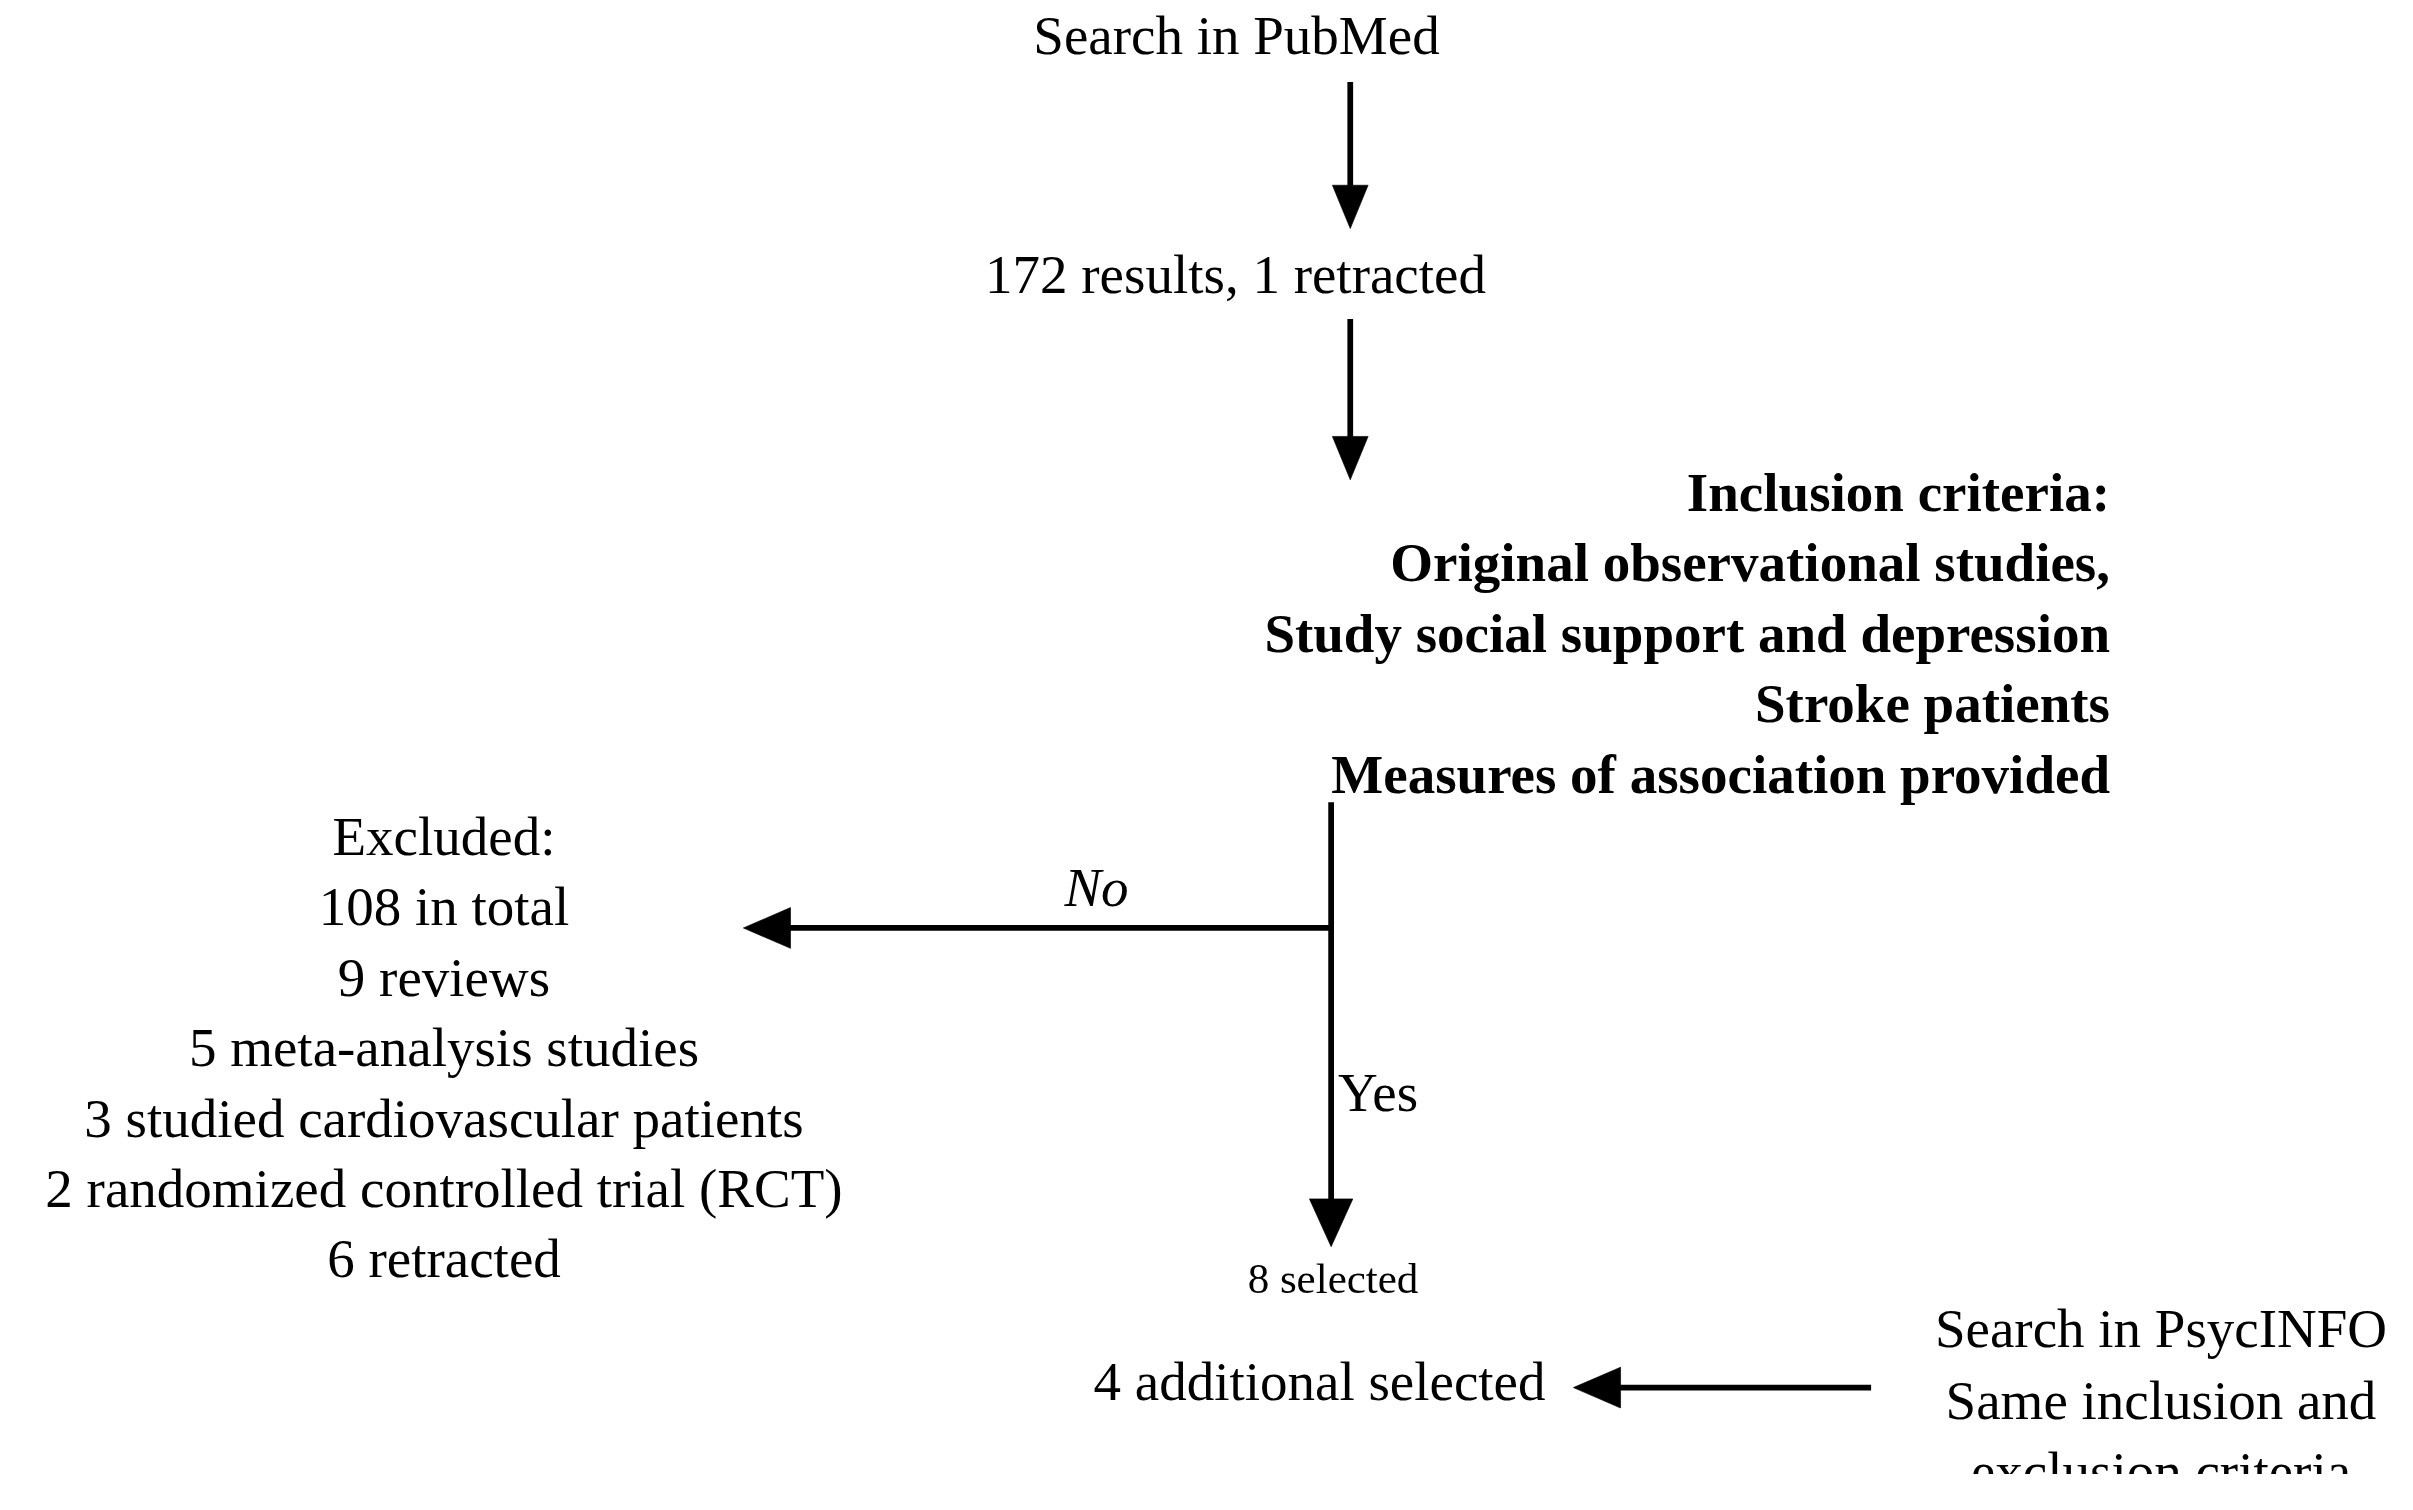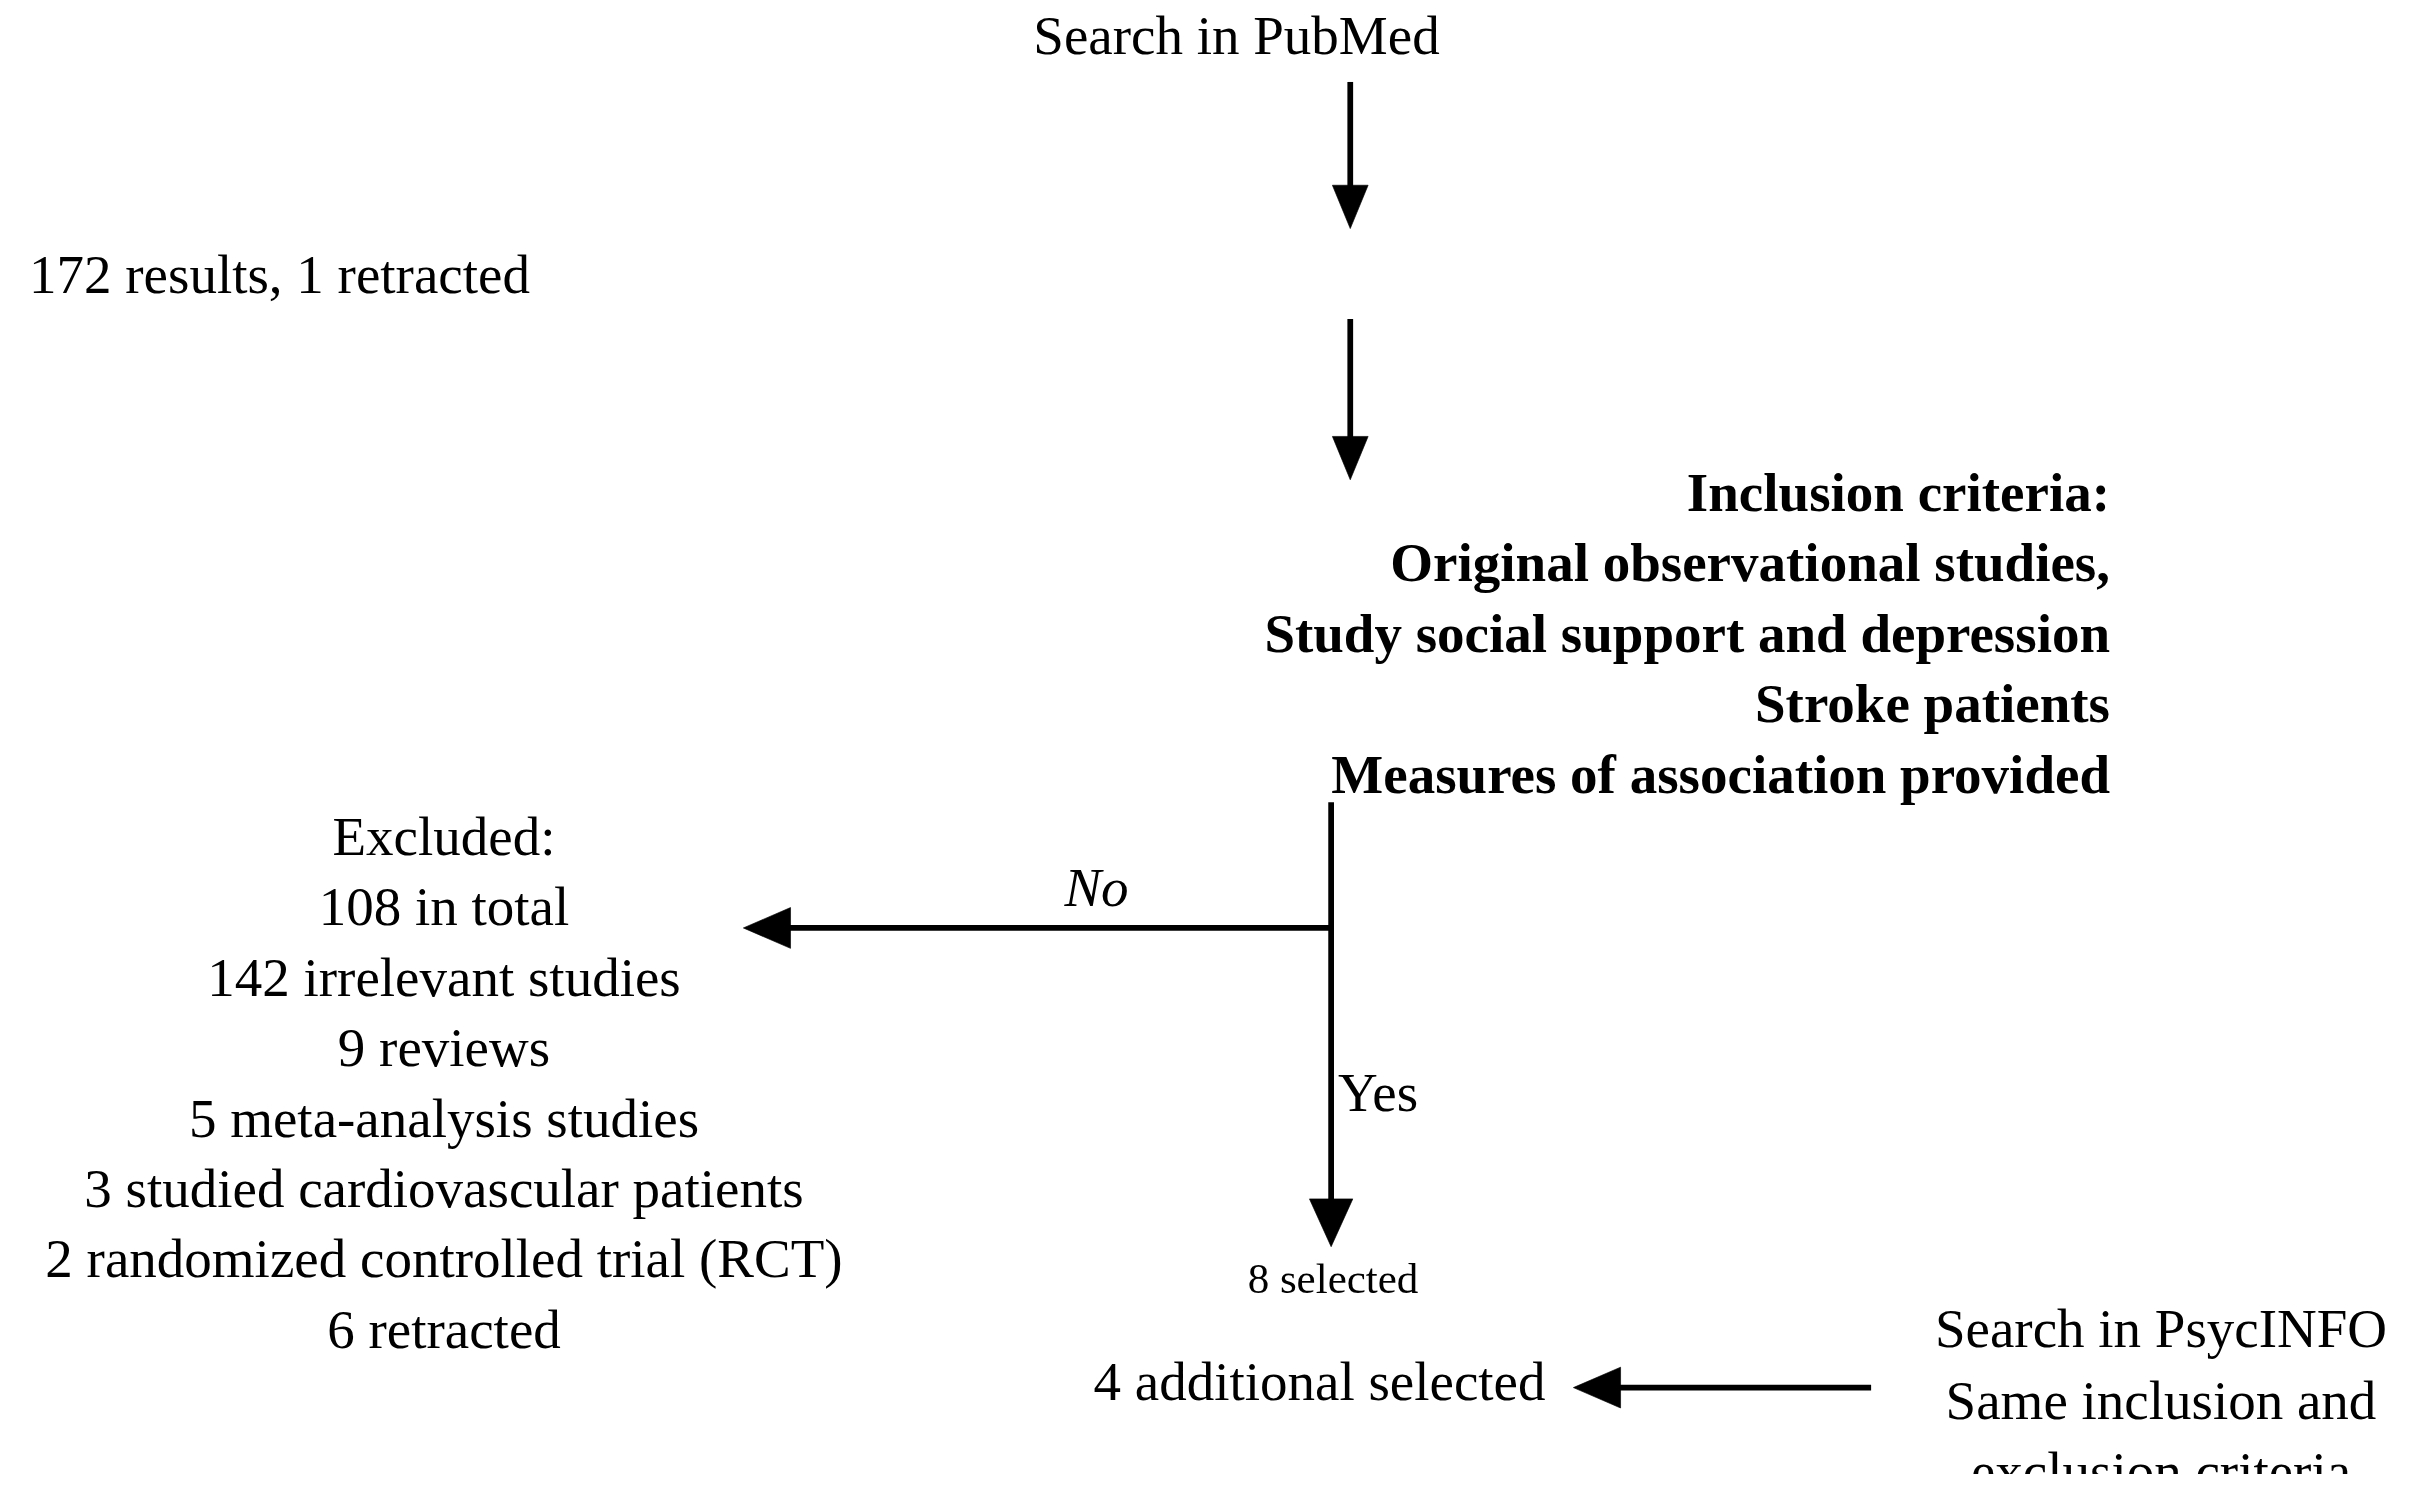--- a/index.html
+++ b/index.html
@@ -34,21 +34,21 @@
     top: 1.3px;
     font-size: 55px;
     text-align: center;
   }
   #node-search-pubmed .inner { position: relative; left: 30px; }
 
   #node-results {
     left: 0; right: 0;
     top: 240px;
     font-size: 55px;
-    text-align: left;
+    text-align: center;
   }
   #node-results .inner { position: relative; left: 29px; }
 
   #node-inclusion {
     left: 548px;
     top: 458px;
     width: 1562px;
     font-size: 55px;
     text-align: right;
     font-weight: bold;
@@ -168,21 +168,20 @@
     <span class="line">Inclusion criteria:</span>
     <span class="line">Original observational studies,</span>
     <span class="line">Study social support and depression</span>
     <span class="line">Stroke patients</span>
     <span class="line">Measures of association provided</span>
   </div>
 
   <div class="node" id="node-excluded">
     <span class="line">Excluded:</span>
     <span class="line">108 in total</span>
-    <span class="line">142 irrelevant studies</span>
     <span class="line">9 reviews</span>
     <span class="line">5 meta-analysis studies</span>
     <span class="line">3 studied cardiovascular patients</span>
     <span class="line">2 randomized controlled trial (RCT)</span>
     <span class="line">6 retracted</span>
   </div>
 
   <div class="node" id="node-no-label">No</div>
 
   <div class="node" id="node-yes-label">Yes</div>

